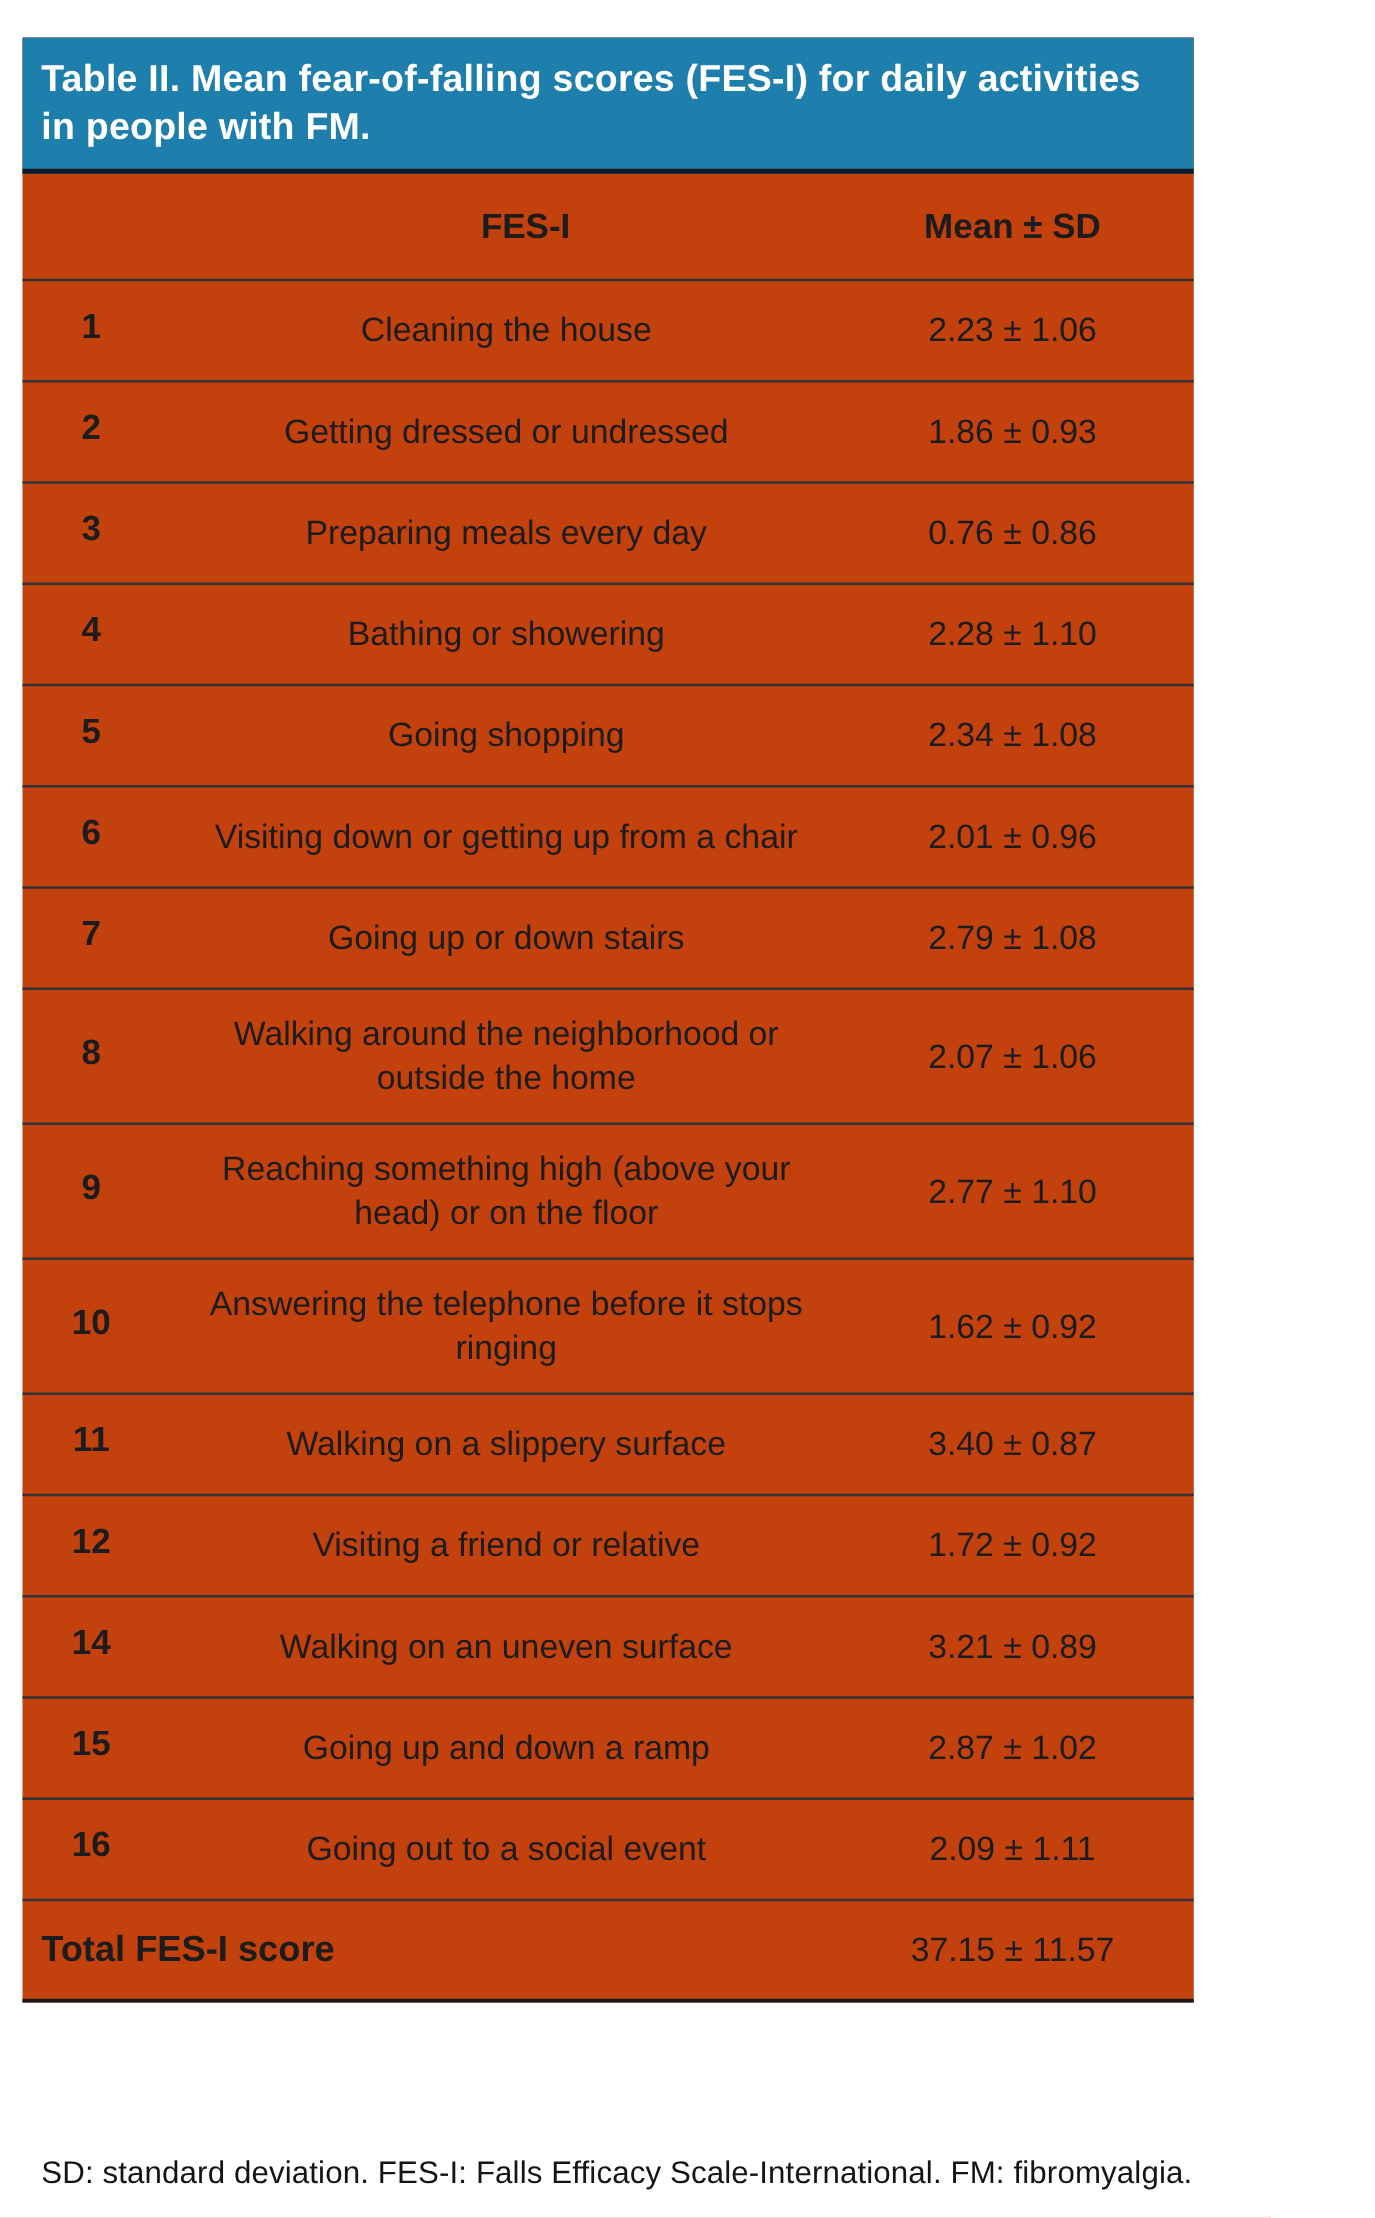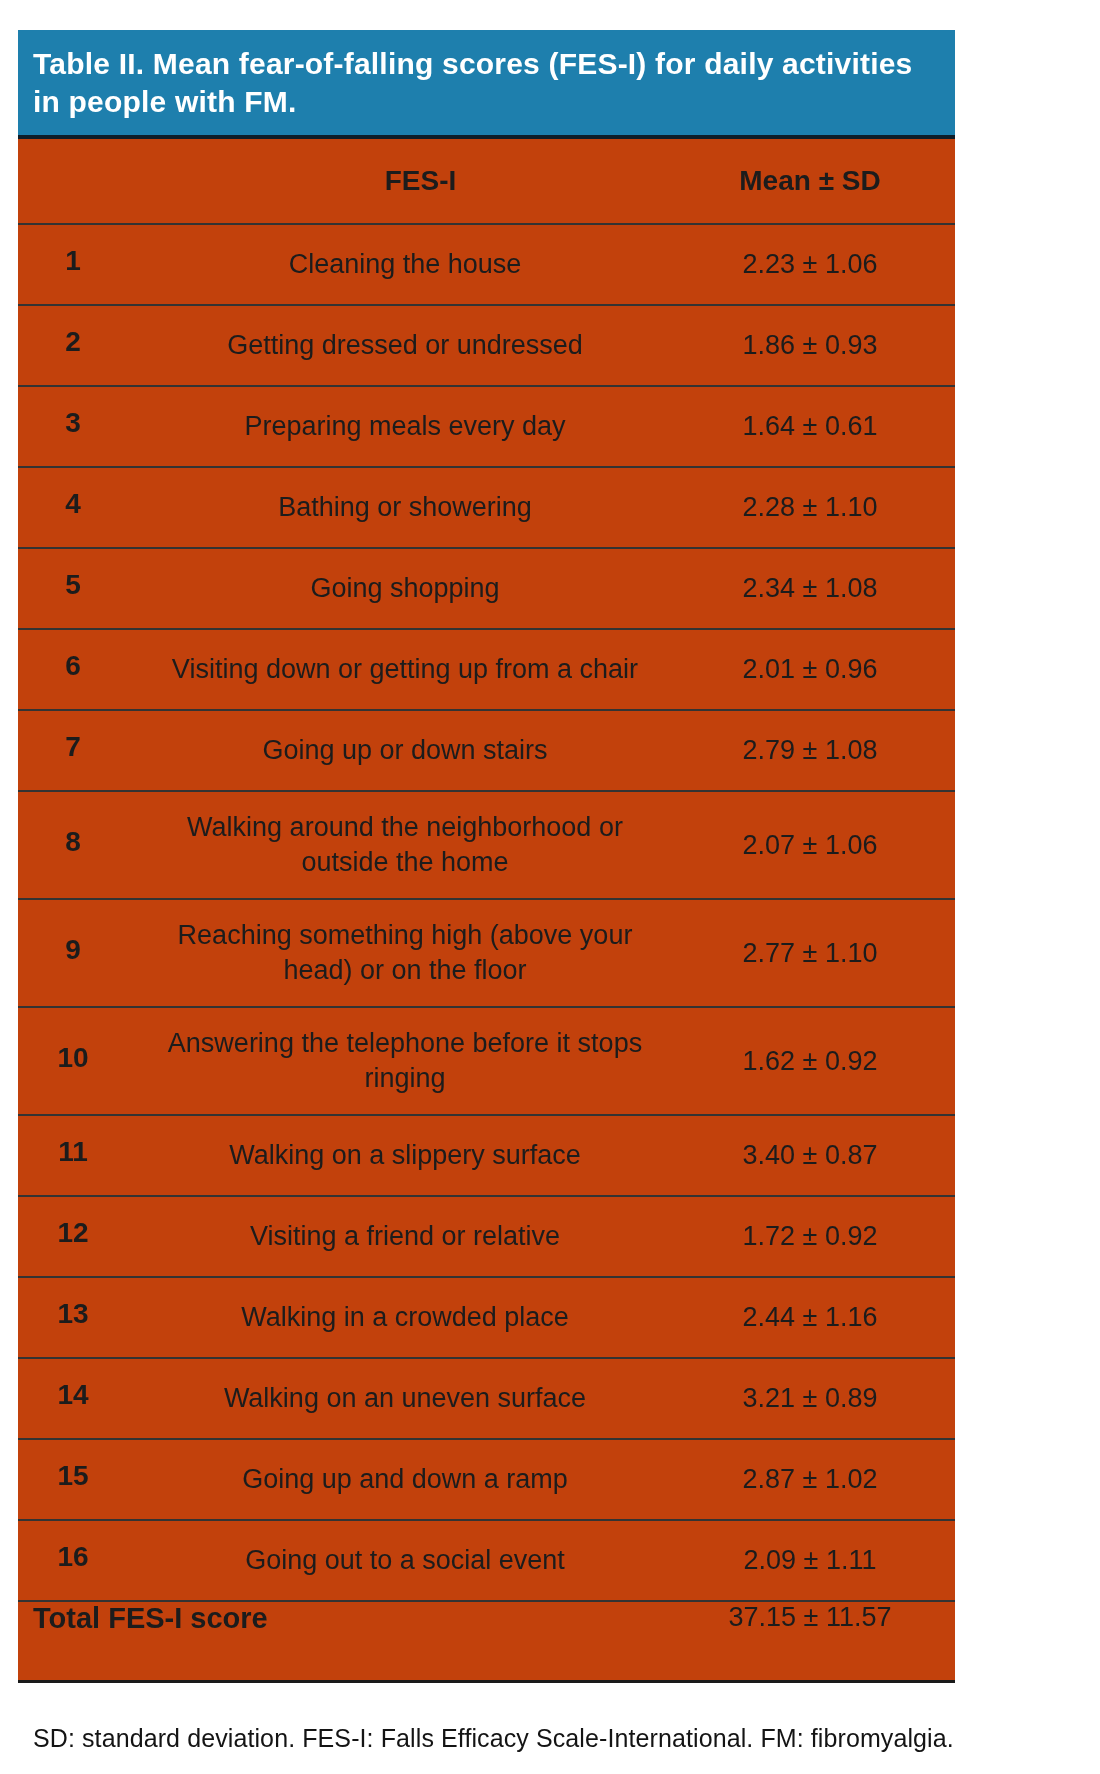--- a/index.html
+++ b/index.html
@@ -47,21 +47,21 @@
     transform:translateY(-4px);
   }
   .cell-act { flex:1 1 auto; padding-left:17px;text-align:center; }
   .act-text { display:inline-block; max-width:520px; }
   .cell-val {
     width:290px; flex:0 0 290px;
     text-align:center;
   }
   .head-row .cell-act { text-align:center; padding-left:0; }
   .total-row {
-    display:flex; align-items:flex-start;
+    display:flex; align-items:center;
     min-height:81px;
     border-bottom:3px solid #1a1a1a;
     font-size:27px;
   }
   .total-label {
     flex:1 1 auto; padding-left:15px;
     font-weight:bold; font-size:29px;
   }
   .footnote {
     position:absolute; left:33px; top:1700px;
@@ -95,21 +95,21 @@
 
     <div class="row">
       <div class="cell-num">2</div>
       <div class="cell-act"><span class="act-text">Getting dressed or undressed</span></div>
       <div class="cell-val">1.86 ± 0.93</div>
     </div>
 
     <div class="row">
       <div class="cell-num">3</div>
       <div class="cell-act"><span class="act-text">Preparing meals every day</span></div>
-      <div class="cell-val">1.64 ± 0.61</div>
+      <div class="cell-val">0.76 ± 0.86</div>
     </div>
 
     <div class="row">
       <div class="cell-num">4</div>
       <div class="cell-act"><span class="act-text">Bathing or showering</span></div>
       <div class="cell-val">2.28 ± 1.10</div>
     </div>
 
     <div class="row">
       <div class="cell-num">5</div>
@@ -152,25 +152,20 @@
       <div class="cell-act"><span class="act-text">Walking on a slippery surface</span></div>
       <div class="cell-val">3.40 ± 0.87</div>
     </div>
 
     <div class="row">
       <div class="cell-num">12</div>
       <div class="cell-act"><span class="act-text">Visiting a friend or relative</span></div>
       <div class="cell-val">1.72 ± 0.92</div>
     </div>
 
-    <div class="row">
-      <div class="cell-num">13</div>
-      <div class="cell-act"><span class="act-text">Walking in a crowded place</span></div>
-      <div class="cell-val">2.44 ± 1.16</div>
-    </div>
 
     <div class="row">
       <div class="cell-num">14</div>
       <div class="cell-act"><span class="act-text">Walking on an uneven surface</span></div>
       <div class="cell-val">3.21 ± 0.89</div>
     </div>
 
     <div class="row">
       <div class="cell-num">15</div>
       <div class="cell-act"><span class="act-text">Going up and down a ramp</span></div>

